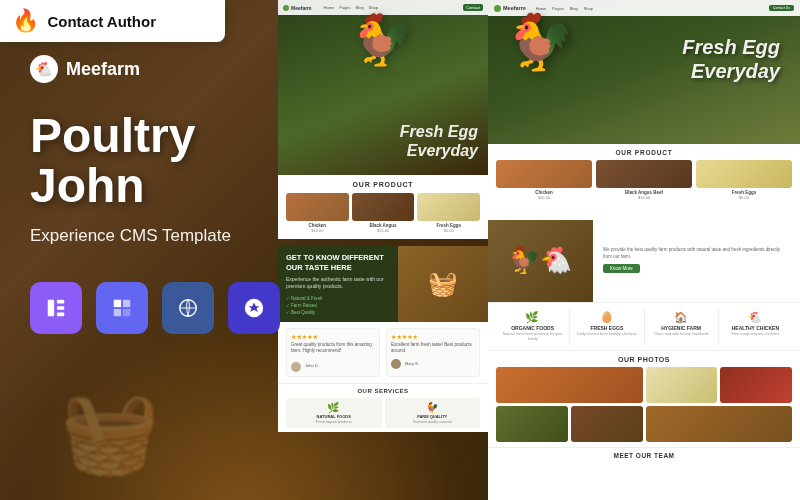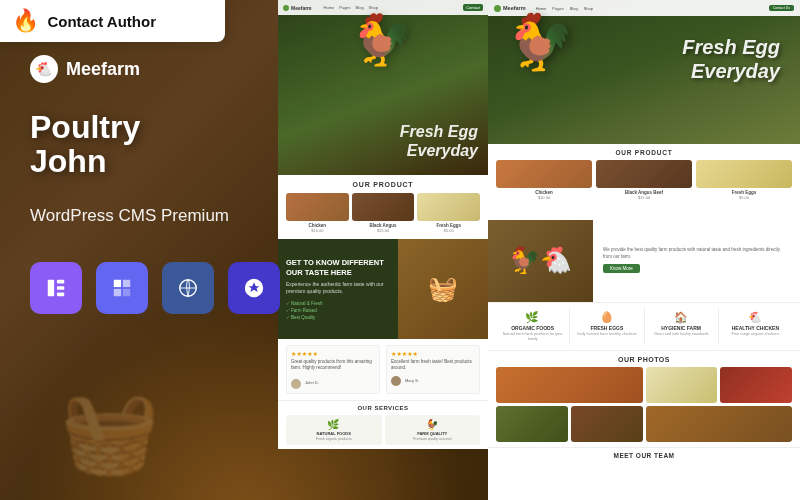--- a/index.html
+++ b/index.html
@@ -67,24 +67,24 @@
       font-size: 14px;
     }
     .meefarm-logo .logo-text {
       color: white;
       font-size: 18px;
       font-weight: 600;
     }
 
     .main-title {
       color: white;
-      font-size: 32px;
+      font-size: 48px;
       font-weight: 900;
       line-height: 1.05;
-      margin-bottom: 28px;
+      margin-bottom: 14px;
       text-shadow: 2px 2px 8px rgba(0,0,0,0.5);
     }
     .sub-title {
       color: rgba(255,255,255,0.92);
       font-size: 17px;
       font-weight: 400;
       margin-bottom: 36px;
     }
 
     
@@ -186,22 +186,22 @@
       margin-bottom: 2px;
     }
     .cpt1 { background: linear-gradient(135deg, #b87040, #906030); }
     .cpt2 { background: linear-gradient(135deg, #7a5030, #5a3818); }
     .cpt3 { background: linear-gradient(135deg, #e8dca0, #c8b870); }
     .cp-prod-name { font-size: 4.5px; color: #444; font-weight: bold; }
     .cp-prod-price { font-size: 4px; color: #888; }
 
     .cp-section2 {
       display: flex;
-      height: 100px;
-      margin-top: 0;
+      height: 76px;
+      margin-top: 7px;
       justify-content: space-between;
     }
     .cp-s2-left {
       width: 120px;
       background: #2a3a18;
       padding: 8px;
       display: flex;
       flex-direction: column;
       justify-content: center;
       gap: 3px;
@@ -353,21 +353,21 @@
 <div id="left-content">
   <div class="meefarm-logo">
     <div class="chicken-icon">🐔</div>
     <span class="logo-text">Meefarm</span>
   </div>
 
   <div class="main-title">
     <span>Poultry</span><br>
     <span>John</span>
   </div>
-  <div class="sub-title">WordPress CMS Premium</div>
+  <div class="sub-title">Experience CMS Template</div>
 
   <div class="plugin-icons">
     <div class="plugin-icon pi-elementor">
       <svg width="22" height="22" viewBox="0 0 24 24" fill="white">
           <rect x="3" y="3" width="7" height="18" rx="1"></rect>
           <rect x="13" y="3" width="8" height="4" rx="1"></rect>
           <rect x="13" y="10" width="8" height="4" rx="1"></rect>
           <rect x="13" y="17" width="8" height="4" rx="1"></rect>
         </svg>
     </div>

